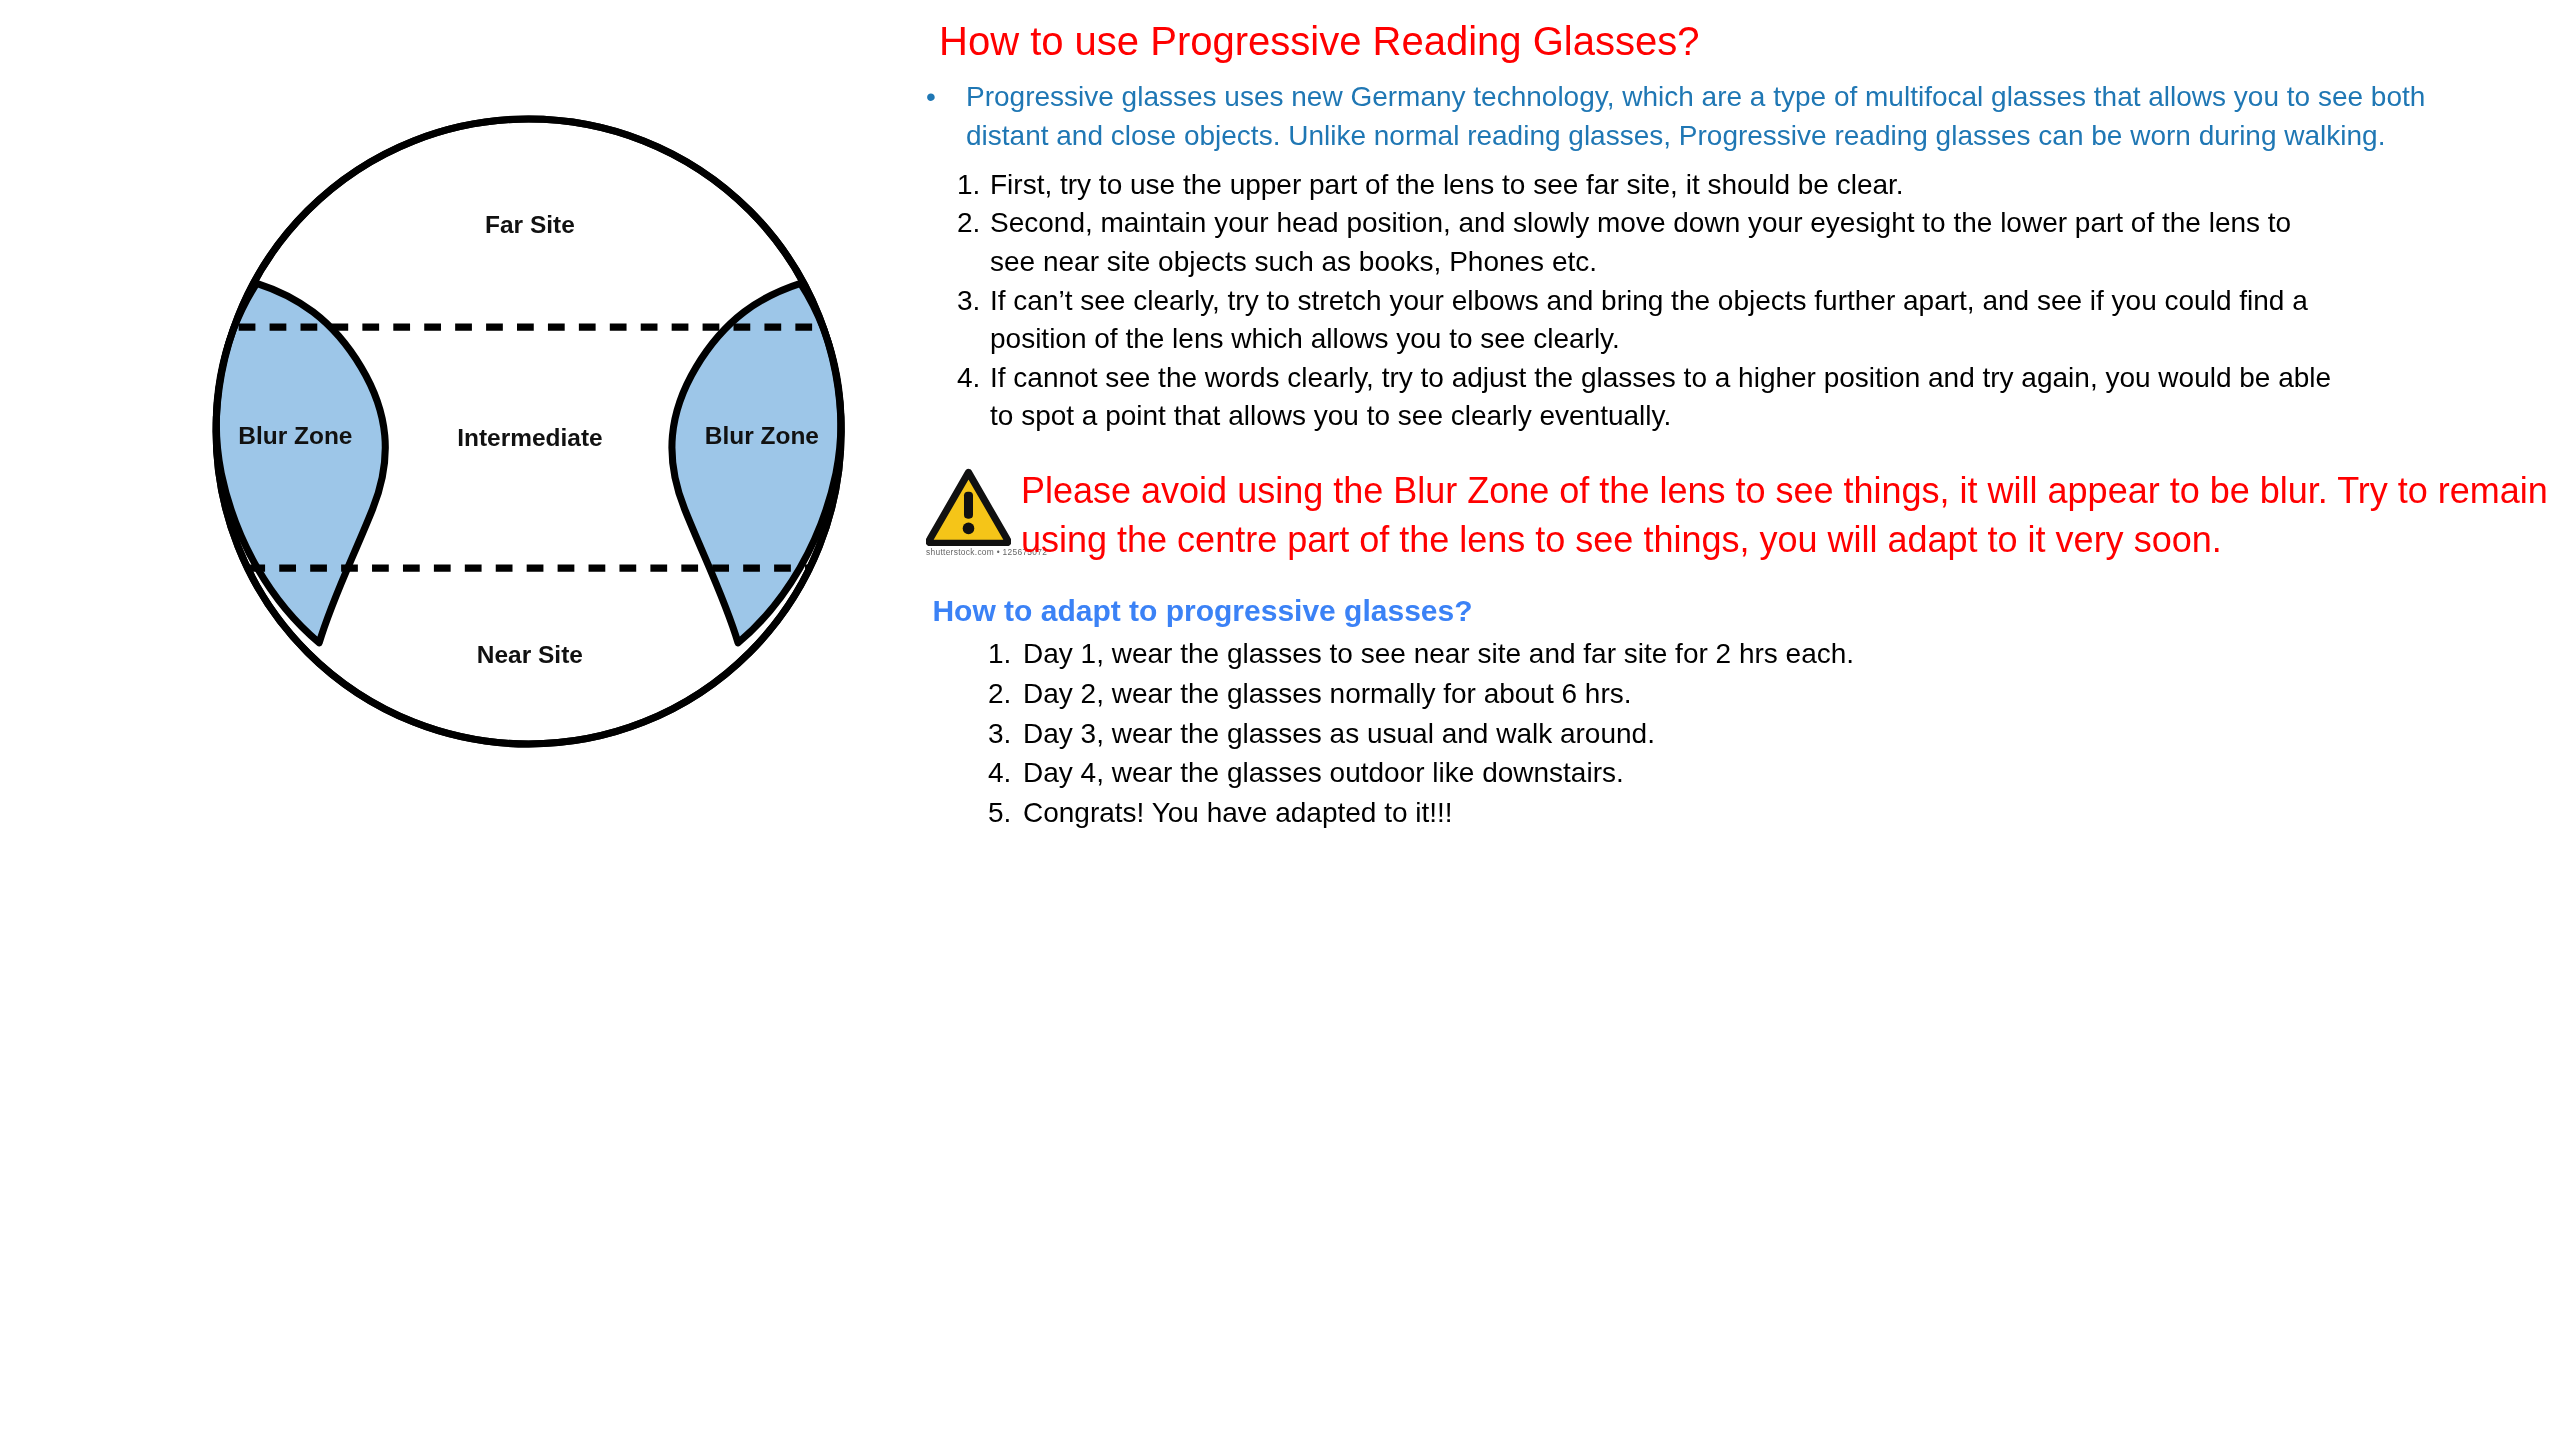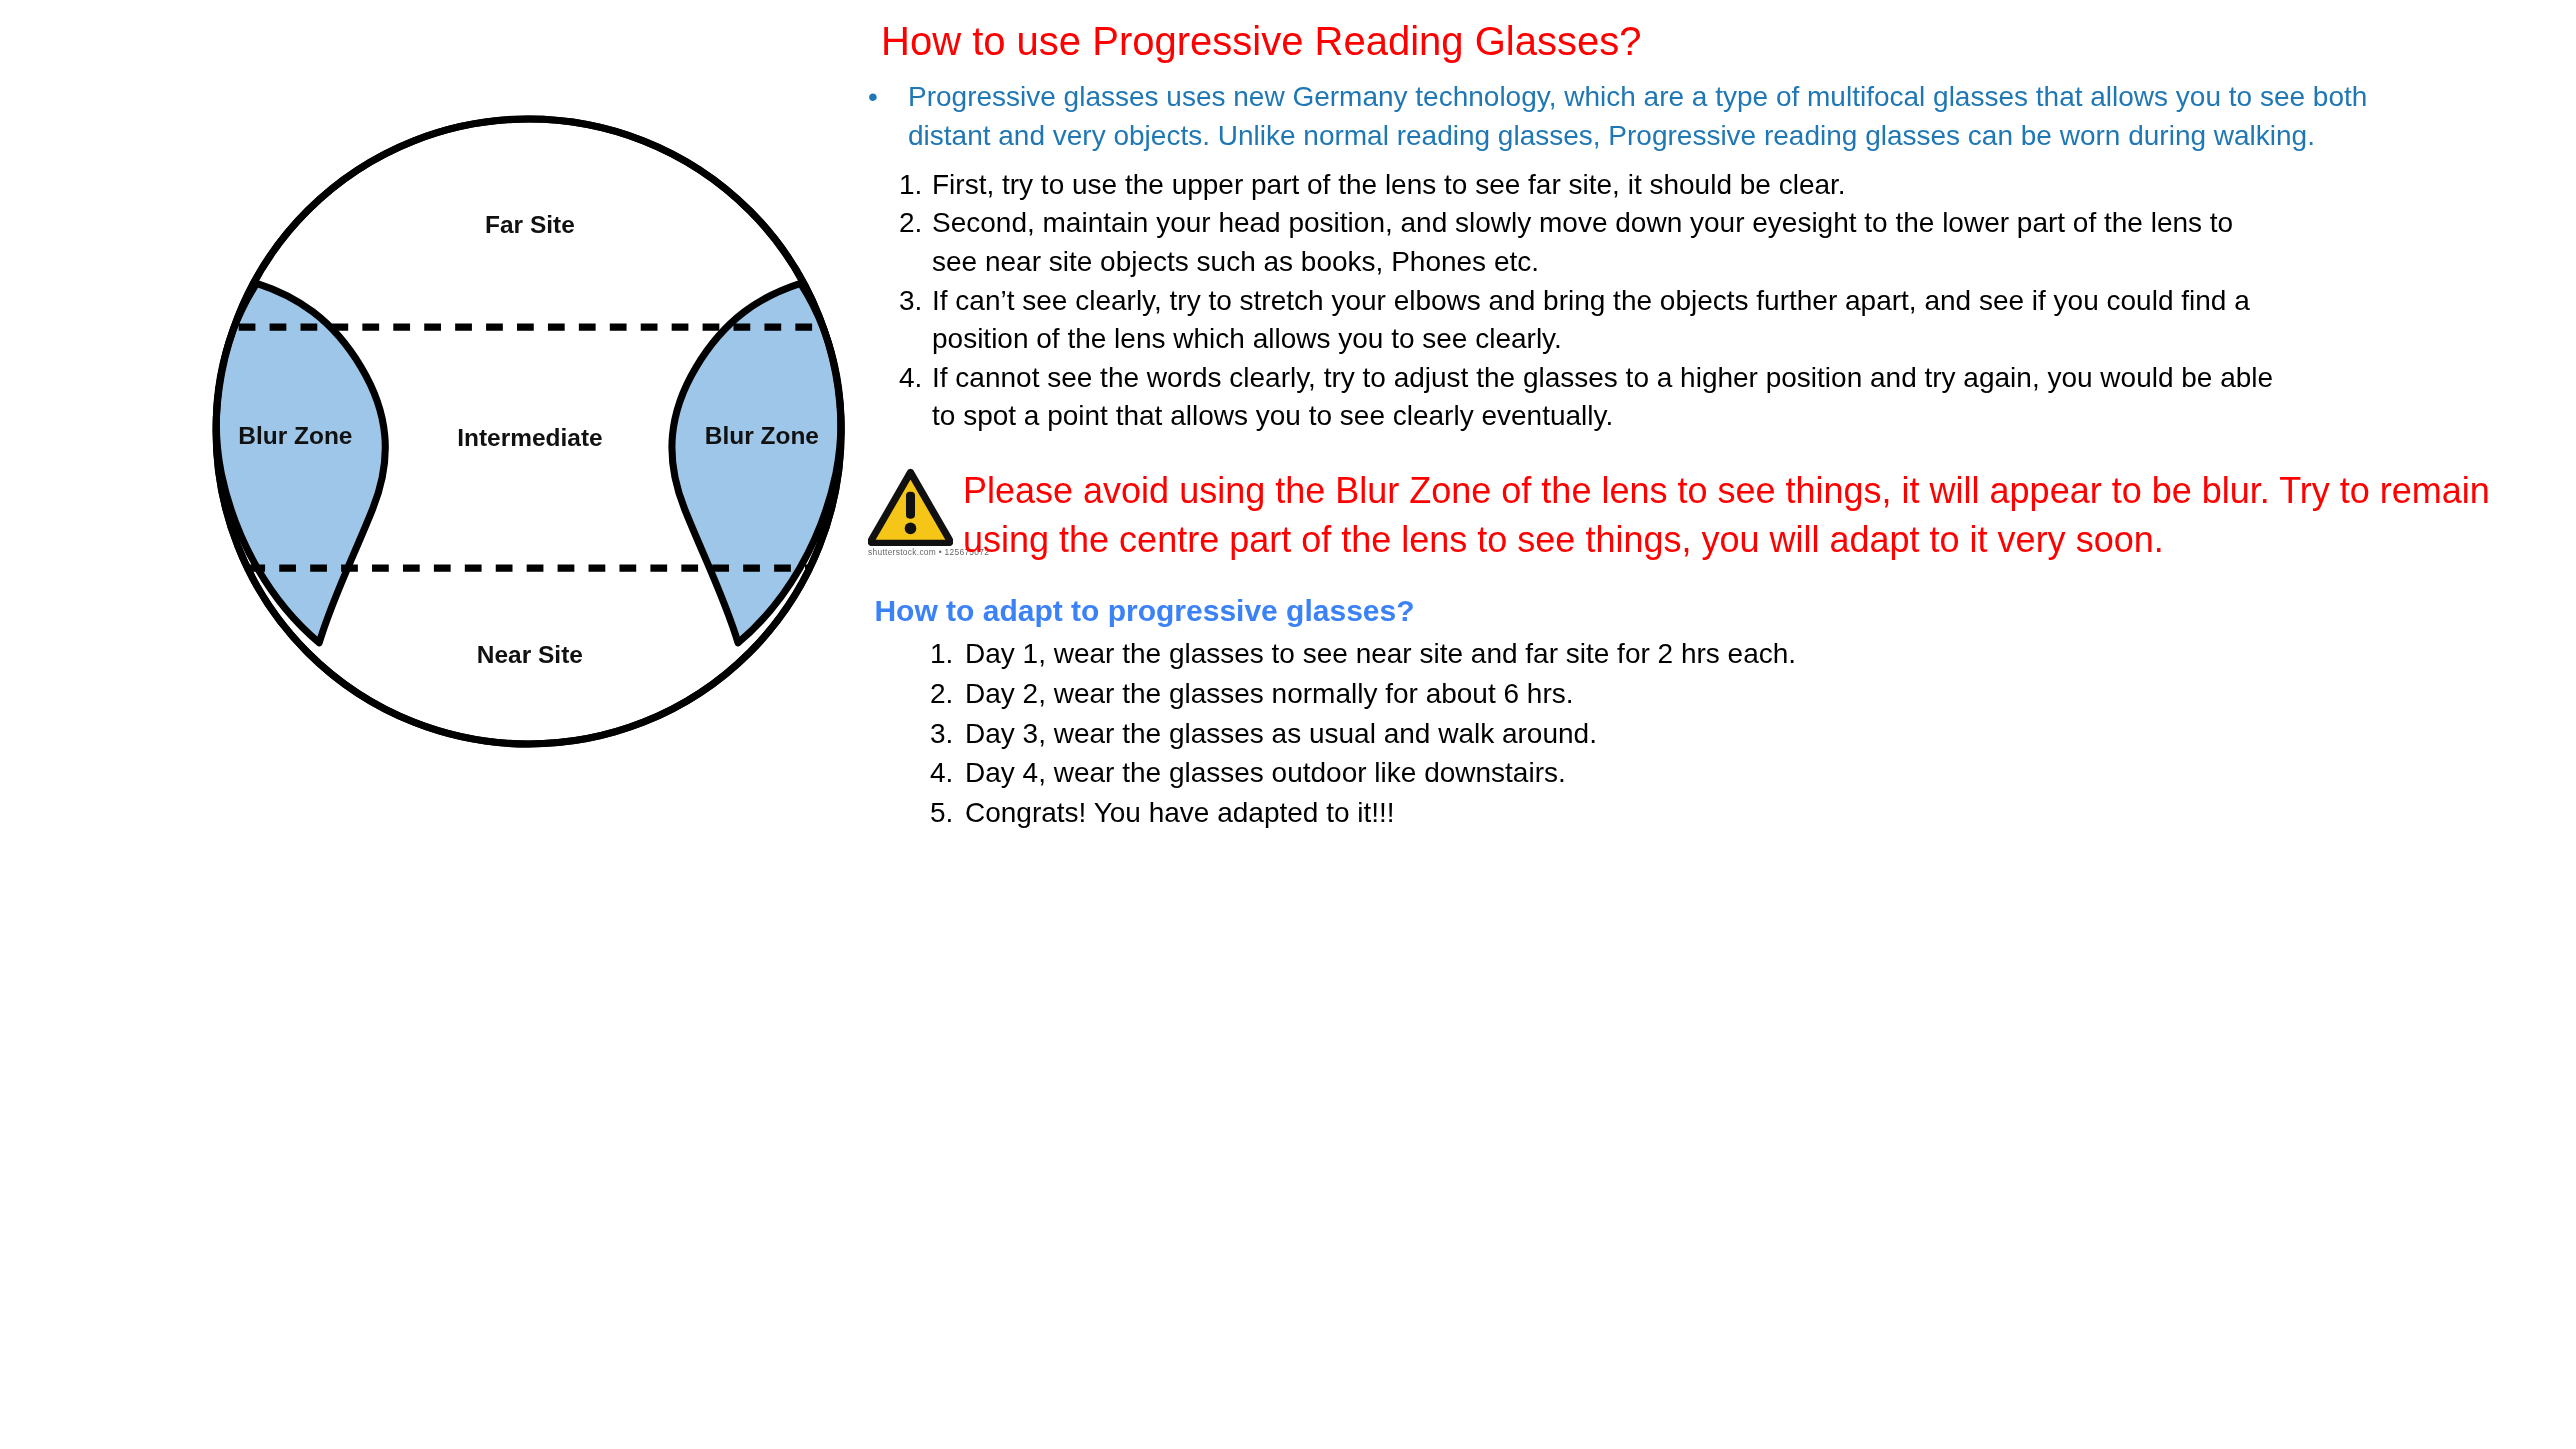--- a/index.html
+++ b/index.html
@@ -15,21 +15,21 @@
   
   .diagram{position:absolute;left:200px;top:90px;width:683px;height:683px;}
   .diagram svg{display:block;width:100%;height:100%;}
   .dlabel{
     font-family:"Liberation Sans", sans-serif;
     font-weight:bold;fill:#111111;
     text-anchor:middle;
   }
 
   
-  .content{position:absolute;left:868px;top:19.3px;width:1649px;}
+  .content{position:absolute;left:926px;top:19.3px;width:1649px;}
 
   .title{
     color:#FF0000;
     font-size:40px;
     line-height:1.12;
     font-weight:400;
     margin:0 0 14px 13px;
     white-space:nowrap;
   }
 
@@ -137,21 +137,21 @@
       <text class="dlabel" x="872" y="550" font-size="38">Blur Zone</text>
     </svg>
   </div>
 
   <div class="content">
 
     <h1 class="title">How to use Progressive Reading Glasses?</h1>
 
     <div class="bullet-row">
       <div class="bullet-dot">•</div>
-      <div class="bullet-text">Progressive glasses uses new Germany technology, which are a type of multifocal glasses that allows you to see both distant and very objects. Unlike normal reading glasses, Progressive reading glasses can be worn during walking.</div>
+      <div class="bullet-text">Progressive glasses uses new Germany technology, which are a type of multifocal glasses that allows you to see both distant and close objects. Unlike normal reading glasses, Progressive reading glasses can be worn during walking.</div>
     </div>
 
     <ol class="steps">
       <li>
         <span class="num">1.</span>
         <span class="txt">First,  try to use the upper part of the lens to see far site, it should be clear.</span>
       </li>
       <li>
         <span class="num">2.</span>
         <span class="txt">Second, maintain your head position, and slowly move down your eyesight to the lower part of the lens to see near site objects such as books, Phones etc.</span>

